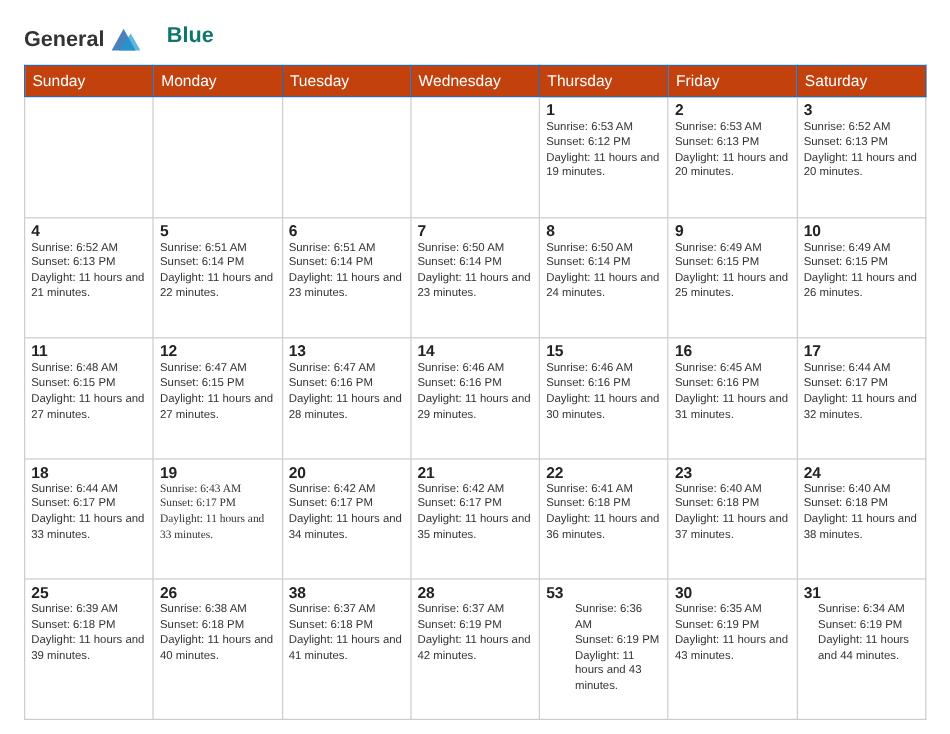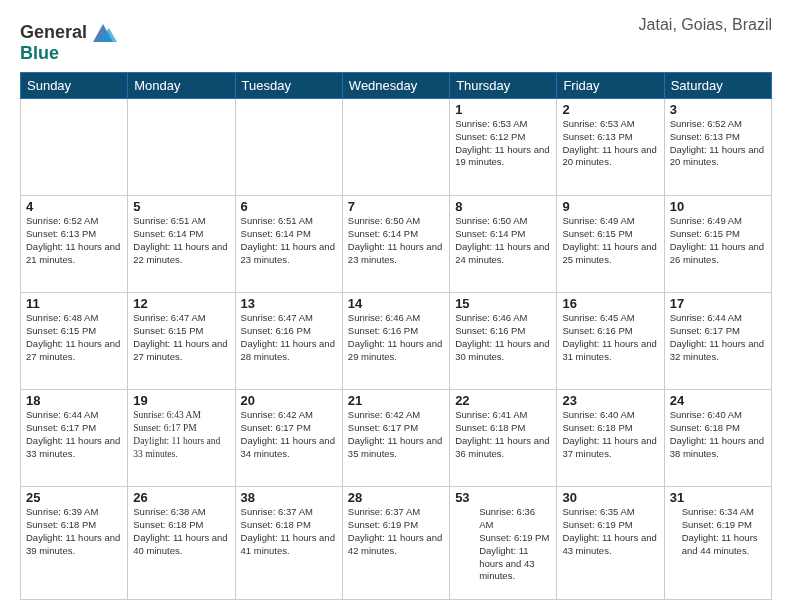--- a/index.html
+++ b/index.html
@@ -55,21 +55,21 @@
     .location-title {
       font-size: 16px;
       color: #555;
     }
     .calendar-table {
       width: 100%;
       border-collapse: collapse;
       flex: 1;
     }
     .calendar-table th {
-      background-color: #0c4a6e;
+      background-color: #c2410c;
       color: #fff;
       text-align: left;
       padding: 5px 6px;
       font-size: 13px;
       font-weight: normal;
       border: 1px solid #2a6bb0;
     }
     .calendar-table td {
       border: 1px solid #ccc;
       vertical-align: top;
@@ -94,33 +94,32 @@
       line-height: 1.35;
       color: #333;
     }
   </style>
 </head>
 <body>
 
 <div class="page">
   <div class="header">
     <div class="logo">
-      <div style="display:flex;flex-direction:column;line-height:1.0;">
+      <div style="display:flex;flex-direction:row;line-height:1.0;gap:22px;">
         <span style="display:flex;align-items:center;">
           <span class="logo-text-general">General</span>
           <svg class="logo-icon" viewBox="0 0 28 24" xmlns="http://www.w3.org/2000/svg">
             <polygon points="4,22 14,4 24,22" fill="#2a6bb0" opacity="0.85"></polygon>
             <polygon points="10,22 20,8 28,22" fill="#1a9ad0" opacity="0.7"></polygon>
           </svg>
         </span>
         <span class="logo-text-blue">Blue</span>
       </div>
     </div>
     <div class="title-block">
-      <div class="location-title">Jatai, Goias, Brazil</div>
     </div>
   </div>
 
   <table class="calendar-table">
     <thead>
       <tr id="weekday-header">
           <th>Sunday</th>
           <th>Monday</th>
           <th>Tuesday</th>
           <th>Wednesday</th>

